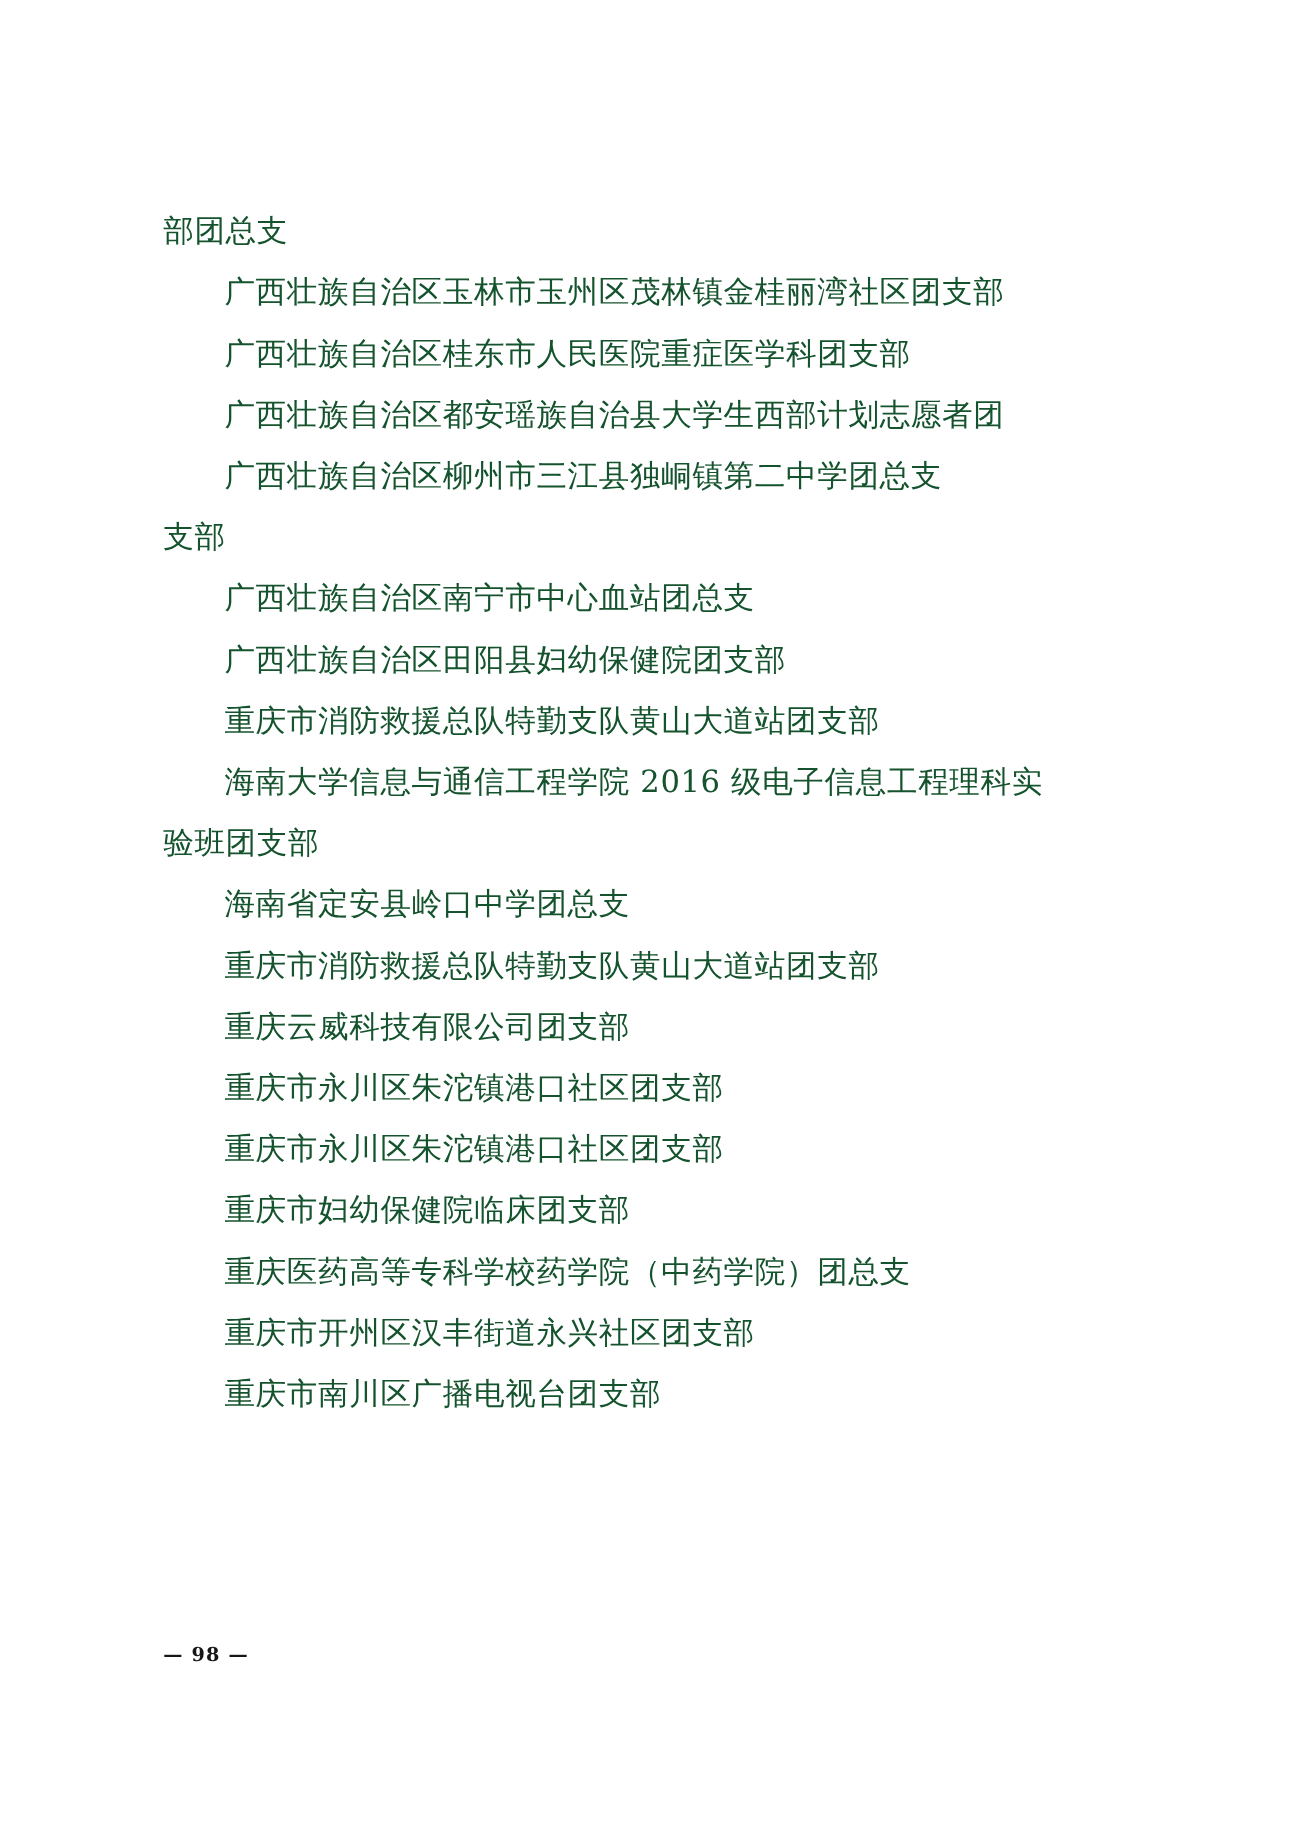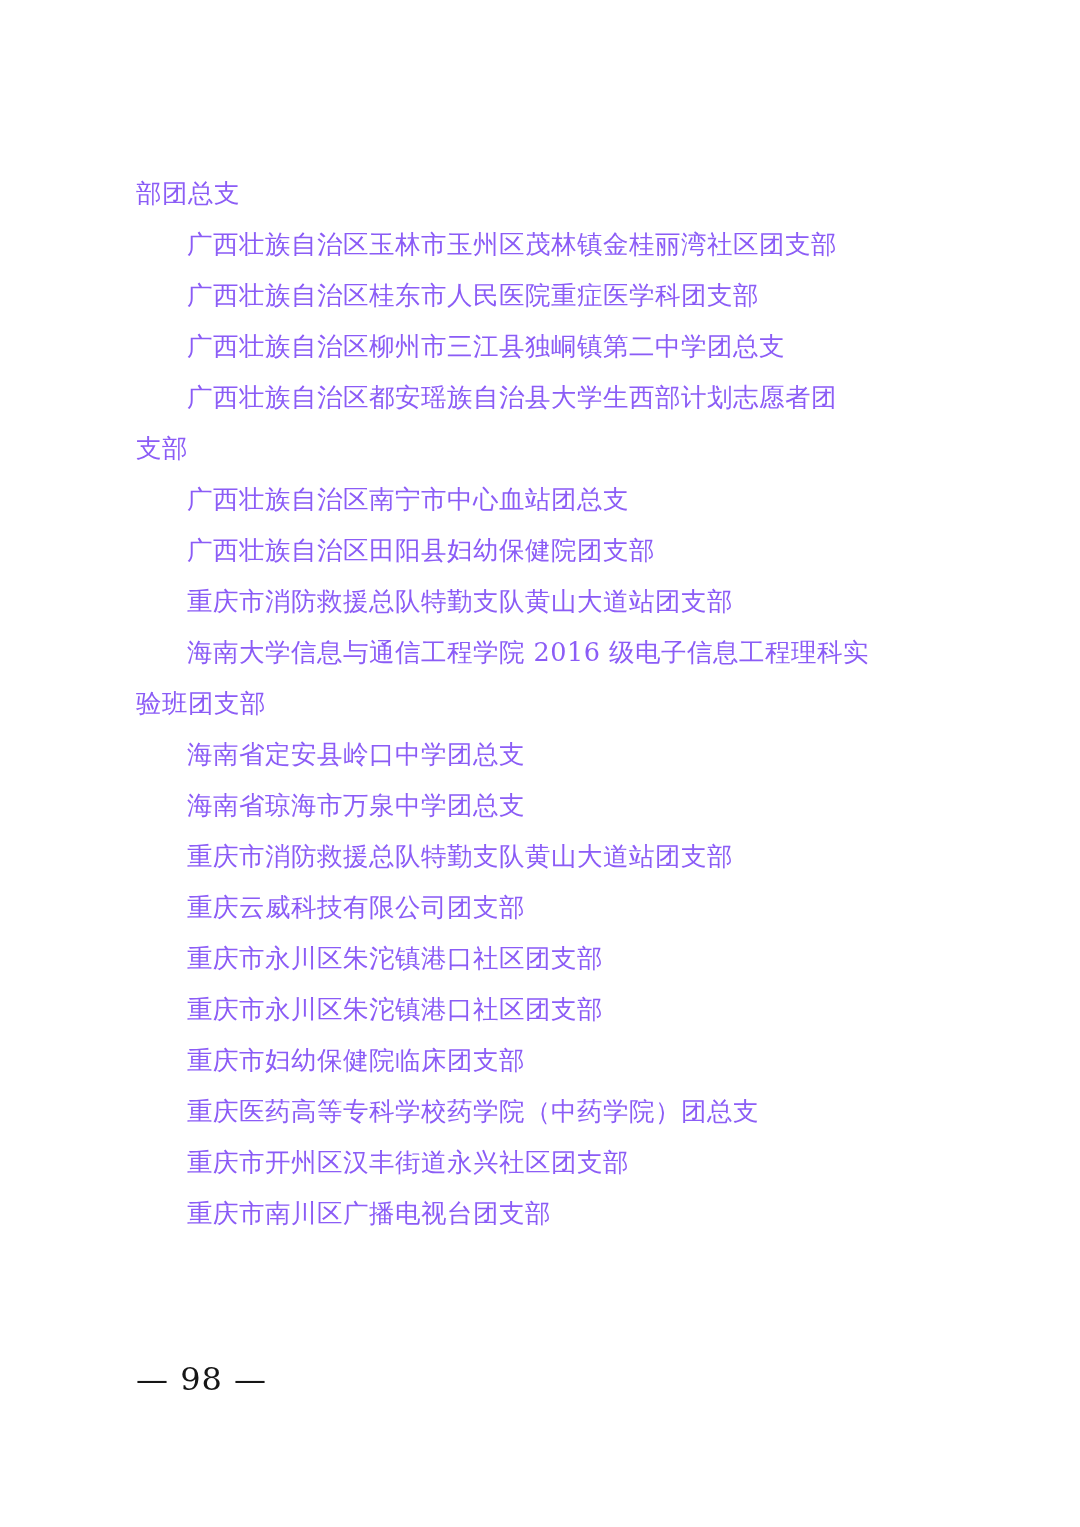--- a/index.html
+++ b/index.html
@@ -28,59 +28,59 @@
     left: 136px;
     top: 168px;
     width: 818px;
   }
   .para {
     font-size: 25.5px;
     line-height: 51px;
     letter-spacing: 0.5px;
     text-align: justify;
     margin: 0;
-    color: #8b5cf6;
+    color: #14532d;
     font-family: "DejaVu Serif", "Liberation Serif", serif;
   }
   .indent {
     text-indent: 2em;
   }
   .noindent {
     text-indent: 0;
   }
   .footer {
     position: absolute;
     left: 136px;
     top: 1362px;
     width: 818px;
-    font-size: 32px;
+    font-size: 16px;
     line-height: 34px;
     color: #161616;
     letter-spacing: 1px;
     font-family: "DejaVu Serif", "Liberation Serif", serif;
+    font-weight: bold;
   }
 </style>
 </head>
 <body>
 
 <div class="page">
   <div class="content">
     <p class="para noindent">部团总支</p>
     <p class="para indent">广西壮族自治区玉林市玉州区茂林镇金桂丽湾社区团支部</p>
     <p class="para indent">广西壮族自治区桂东市人民医院重症医学科团支部</p>
+    <p class="para indent">广西壮族自治区都安瑶族自治县大学生西部计划志愿者团</p>
     <p class="para indent">广西壮族自治区柳州市三江县独峒镇第二中学团总支</p>
-    <p class="para indent">广西壮族自治区都安瑶族自治县大学生西部计划志愿者团</p>
     <p class="para noindent">支部</p>
     <p class="para indent">广西壮族自治区南宁市中心血站团总支</p>
     <p class="para indent">广西壮族自治区田阳县妇幼保健院团支部</p>
     <p class="para indent">重庆市消防救援总队特勤支队黄山大道站团支部</p>
     <p class="para indent">海南大学信息与通信工程学院 2016 级电子信息工程理科实</p>
     <p class="para noindent">验班团支部</p>
     <p class="para indent">海南省定安县岭口中学团总支</p>
-    <p class="para indent">海南省琼海市万泉中学团总支</p>
     <p class="para indent">重庆市消防救援总队特勤支队黄山大道站团支部</p>
     <p class="para indent">重庆云威科技有限公司团支部</p>
     <p class="para indent">重庆市永川区朱沱镇港口社区团支部</p>
     <p class="para indent">重庆市永川区朱沱镇港口社区团支部</p>
     <p class="para indent">重庆市妇幼保健院临床团支部</p>
     <p class="para indent">重庆医药高等专科学校药学院（中药学院）团总支</p>
     <p class="para indent">重庆市开州区汉丰街道永兴社区团支部</p>
     <p class="para indent">重庆市南川区广播电视台团支部</p>
   </div>
   <div class="footer">— 98 —</div>

